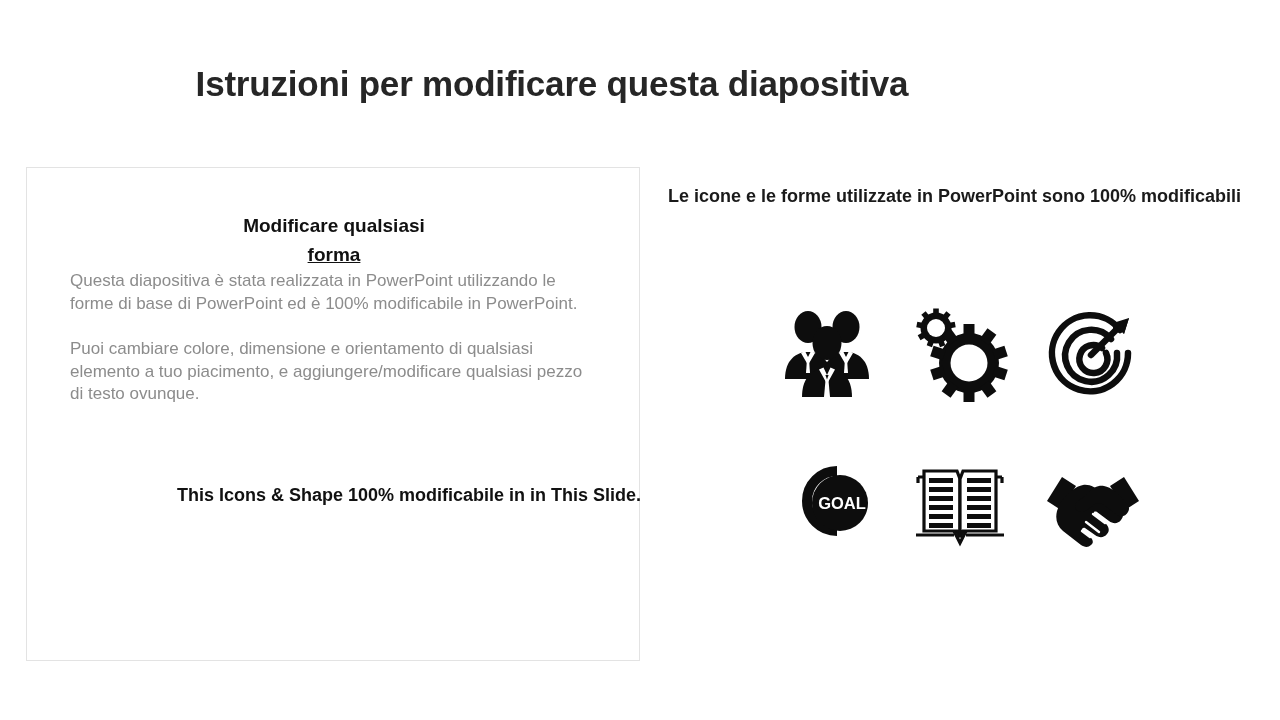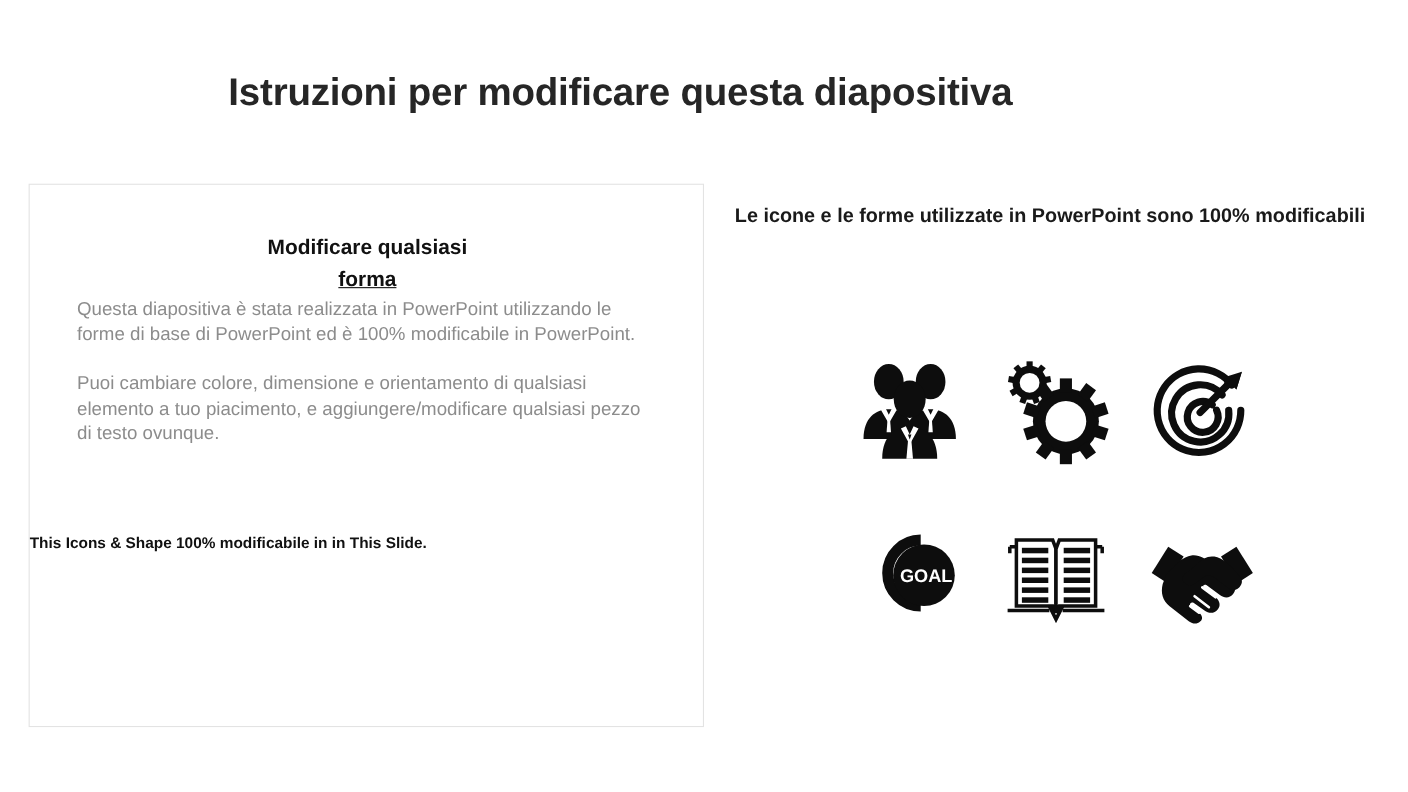--- a/index.html
+++ b/index.html
@@ -20,21 +20,20 @@
     position: absolute;
     left: 0;
     top: 64px;
     width: 1104px;
     text-align: center;
     font-size: 35px;
     font-weight: bold;
     color: #262626;
     letter-spacing: -0.2px;
     white-space: nowrap;
-    padding-left: 12px;
   }
 
   
   .left-panel {
     position: absolute;
     left: 26px;
     top: 167px;
     width: 614px;
     height: 494px;
     border: 1px solid #e3e3e3;
@@ -67,22 +66,22 @@
   .panel-body p {
     margin: 0 0 23px 0;
   }
   .panel-body p:last-child { margin-bottom: 16px; }
 
   .panel-footer {
     position: absolute;
     left: 0;
     top: 317px;
     width: 614px;
-    text-align: left;
-    font-size: 14px;
+    text-align: right;
+    font-size: 18px;
     font-weight: bold;
     color: #111111;
   }
 
   
   .right-heading {
     position: absolute;
     left: 668px;
     top: 186px;
     width: 580px;
@@ -101,21 +100,21 @@
     display: grid;
     grid-template-columns: repeat(3, 1fr);
     grid-template-rows: repeat(2, 1fr);
     align-items: center;
     justify-items: center;
   }
   .icon-cell {
     width: 120px;
     height: 120px;
     display: flex;
-    align-items: flex-end;
+    align-items: flex-start;
     justify-content: center;
   }
   .icon-cell svg {
     display: block;
   }
 </style>
 </head>
 <body>
 
 <div class="slide-title">Istruzioni per modificare questa diapositiva</div>

